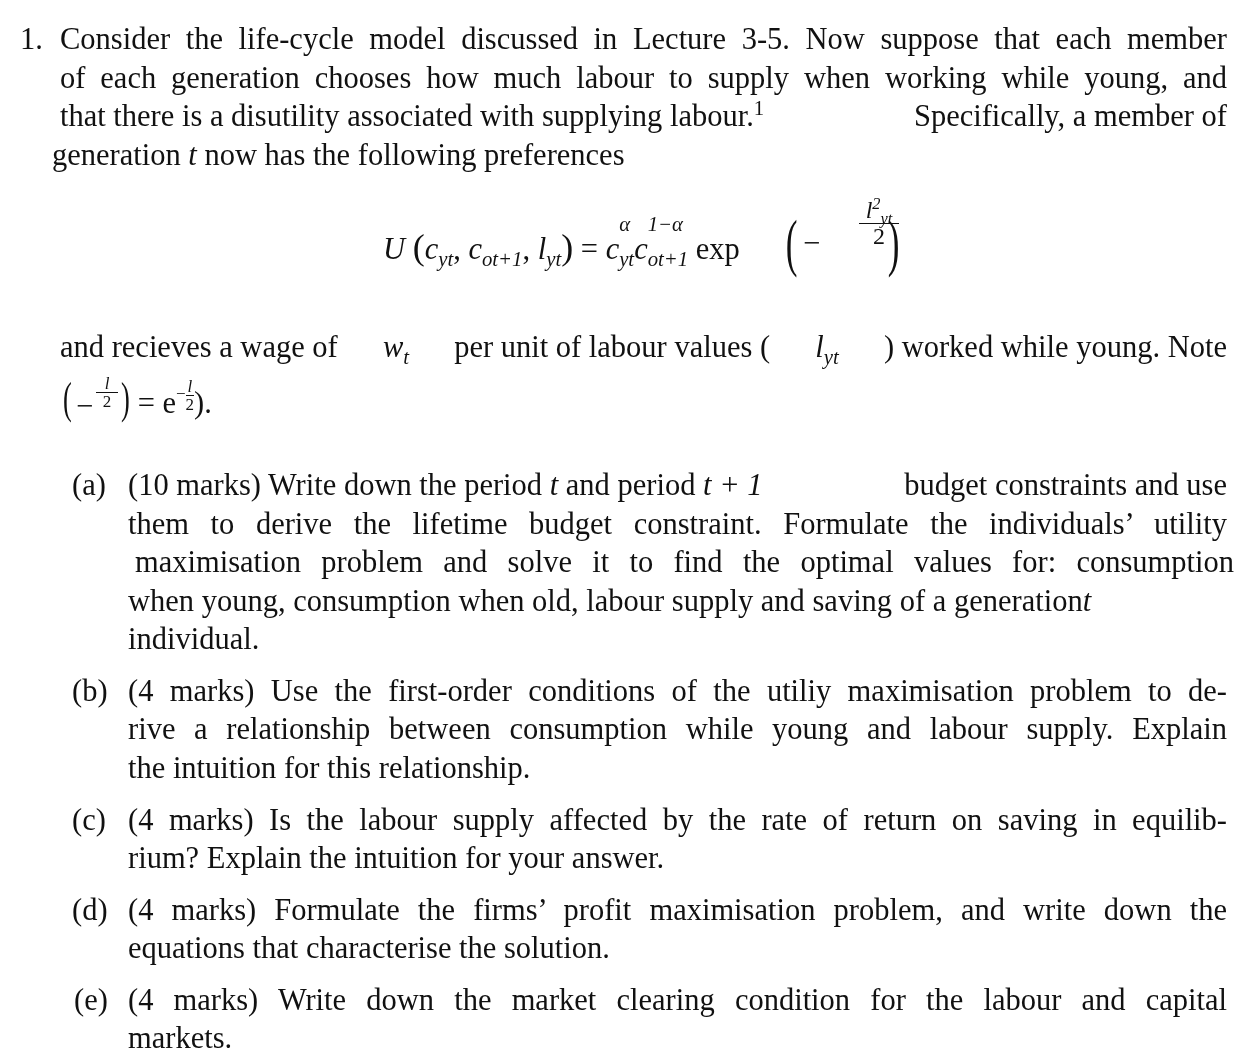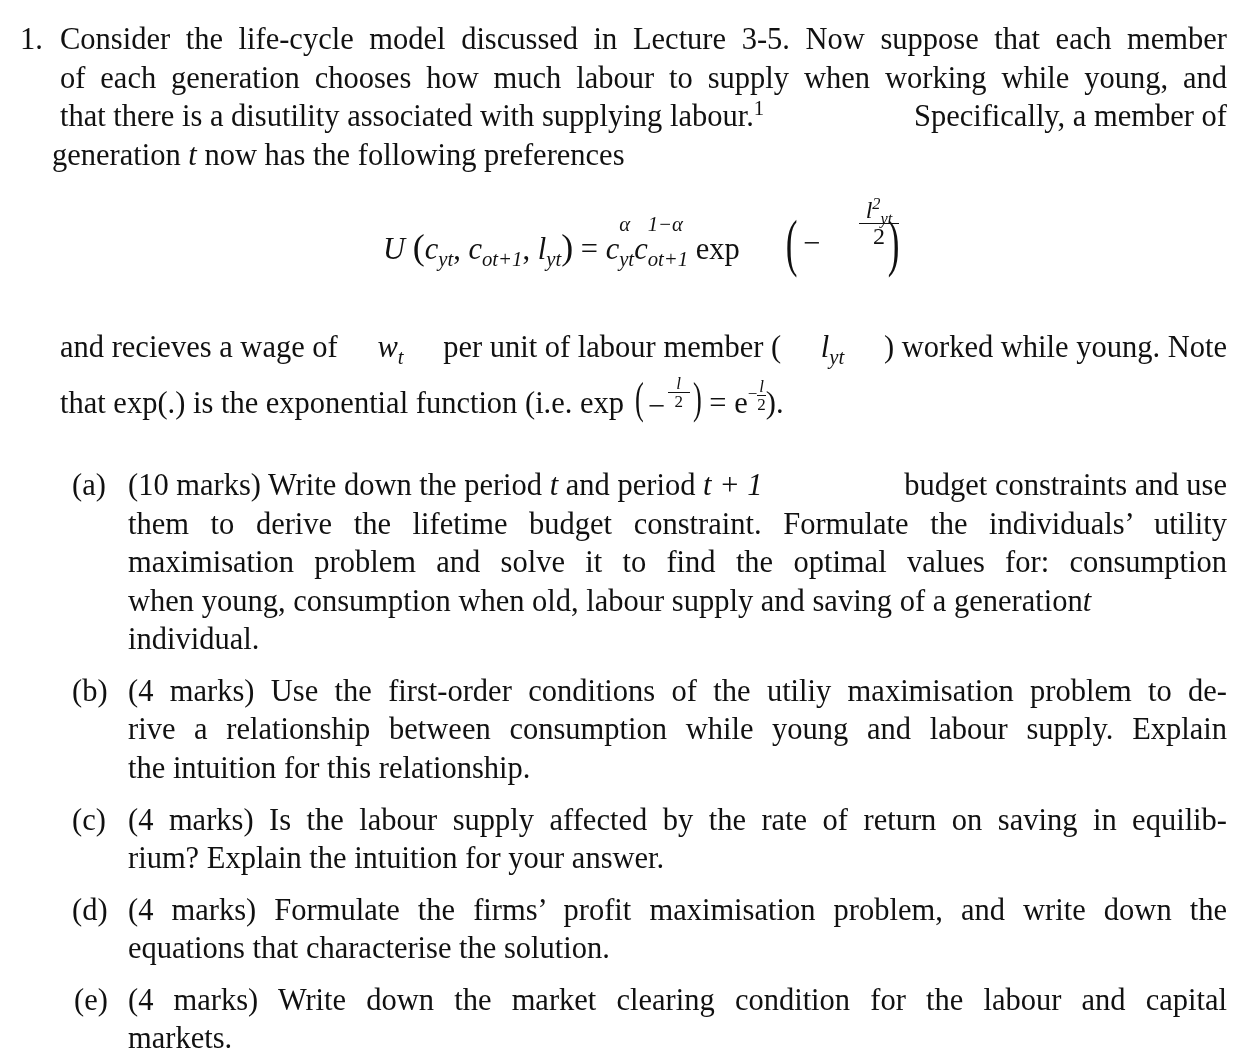--- a/index.html
+++ b/index.html
@@ -83,45 +83,44 @@
     <span class="num m"><span>l</span><sup>2</sup><sub>yt</sub></span>
     <span class="bar"></span>
     <span class="den">2</span>
   </div>
   <span class="paren" style="left:500px;">)</span>
 </div>
 
 <div class="line" style="left:60px; top:332px; width:1167px; display:flex; justify-content:space-between;text-align:right;">
   <span>and recieves a wage of</span>
   <span><span class="m">w</span><sub class="m">t</sub></span>
-  <span>per unit of labour member (</span>
+  <span>per unit of labour values (</span>
   <span><span class="m">l</span><sub class="m">yt</sub></span>
   <span>) worked while young. Note</span>
 </div>
 <div class="line" style="left:60px; top:388px;">
-  <span>that exp(.) is the exponential function (i.e. exp</span>
   <span style="display:inline-block; position:relative; width:70px; height:30px; vertical-align:middle;">
     <span style="position:absolute; left:0; top:-14px; font-size:44px; transform:scaleX(0.6);">(</span>
     <span style="position:absolute; left:16px; top:0;">−</span>
     <span style="position:absolute; left:36px; top:-16px; font-size:17px; text-align:center; width:22px;" class="m">
       <span style="display:block;">l</span>
       <span style="display:block; border-top:1px solid #111; font-style:normal;">2</span>
     </span>
     <span style="position:absolute; left:58px; top:-14px; font-size:44px; transform:scaleX(0.6);">)</span>
   </span>
   <span>= e</span><span style="display:inline-block; position:relative; top:-14px; font-size:17px;"><span>−</span><span class="m" style="display:inline-block; text-align:center; vertical-align:middle;"><span style="display:block;">l</span><span style="display:block; border-top:1px solid #111; font-style:normal;">2</span></span></span><span>).</span>
 </div>
 
 <div class="line" style="left:72px; top:470px;">(a)</div>
 <div class="line" style="left:128px; top:470px; width:1099px; display:flex; justify-content:space-between;">
   <span><span>(10 marks) Write down the period</span> <span class="m">t</span> <span>and period</span> <span class="m">t + 1</span></span>
   <span>budget constraints and use</span>
 </div>
 <div class="line just" style="left:128px; top:509px; width:1099px;">them to derive the lifetime budget constraint. Formulate the individuals’ utility</div>
-<div class="line just" style="left:128px; top:547px; width:1099px;">maximisation problem and solve it to find the optimal values for: consumption</div>
+<div class="line just" style="left:135px; top:547px; width:1099px;">maximisation problem and solve it to find the optimal values for: consumption</div>
 <div class="line" style="left:128px; top:586px; width:1099px; display:flex; ">
   <span>when young, consumption when old, labour supply and saving of a generation</span>
   <span class="m">t</span>
 </div>
 <div class="line" style="left:128px; top:624px;">individual.</div>
 
 <div class="line" style="left:72px; top:676px;">(b)</div>
 <div class="line just" style="left:128px; top:676px; width:1099px;">(4 marks) Use the first-order conditions of the utiliy maximisation problem to de-</div>
 <div class="line just" style="left:128px; top:714px; width:1099px;">rive a relationship between consumption while young and labour supply. Explain</div>
 <div class="line" style="left:128px; top:753px;">the intuition for this relationship.</div>

